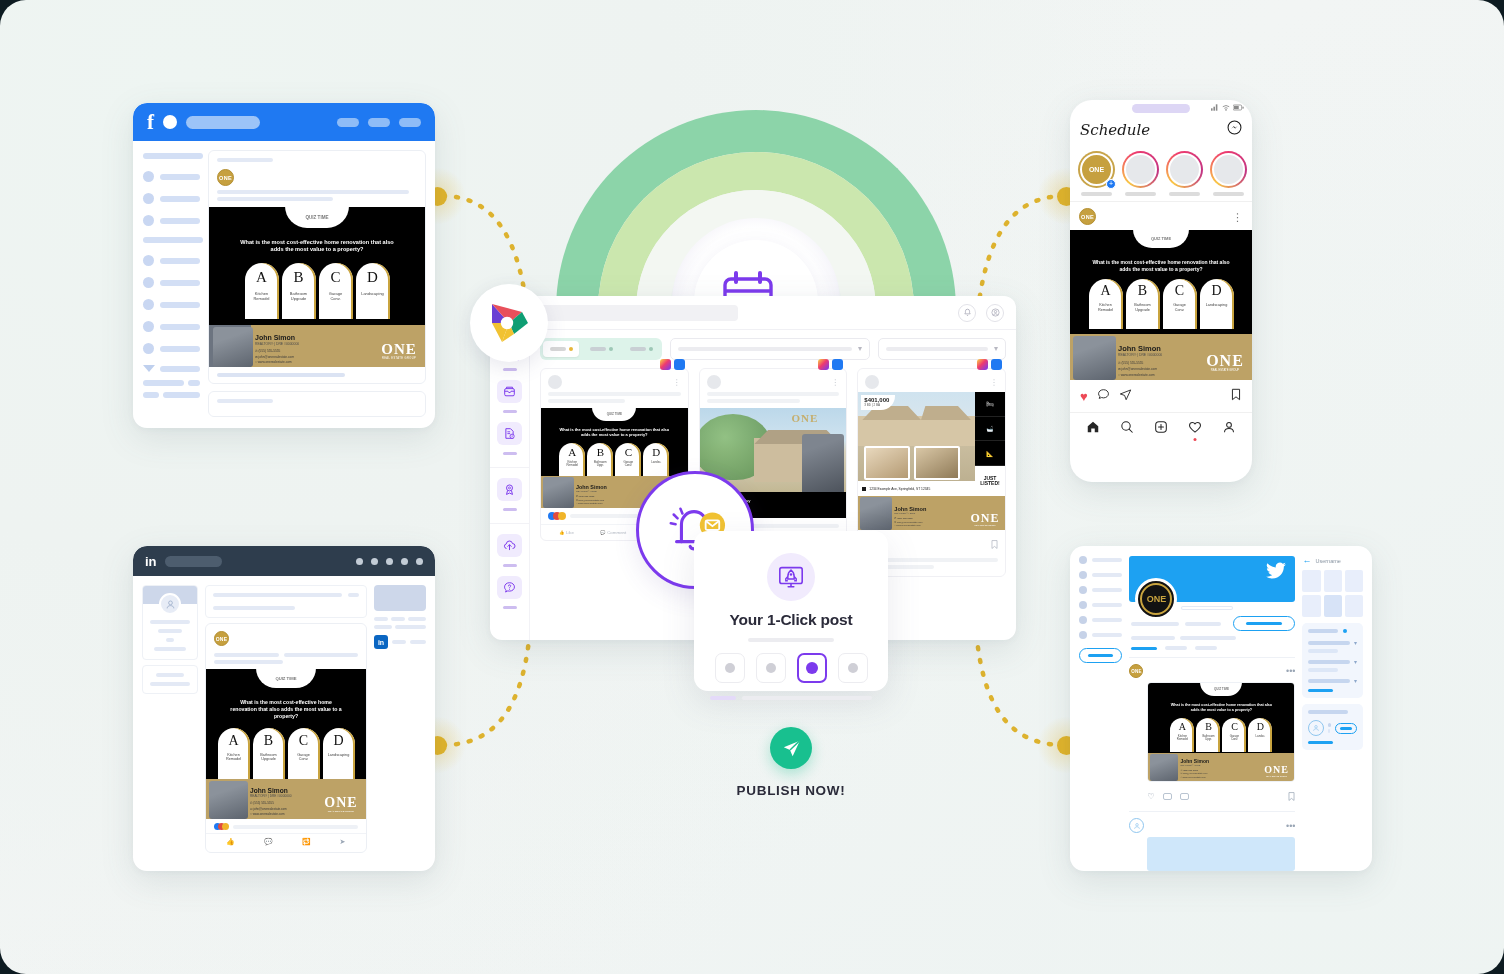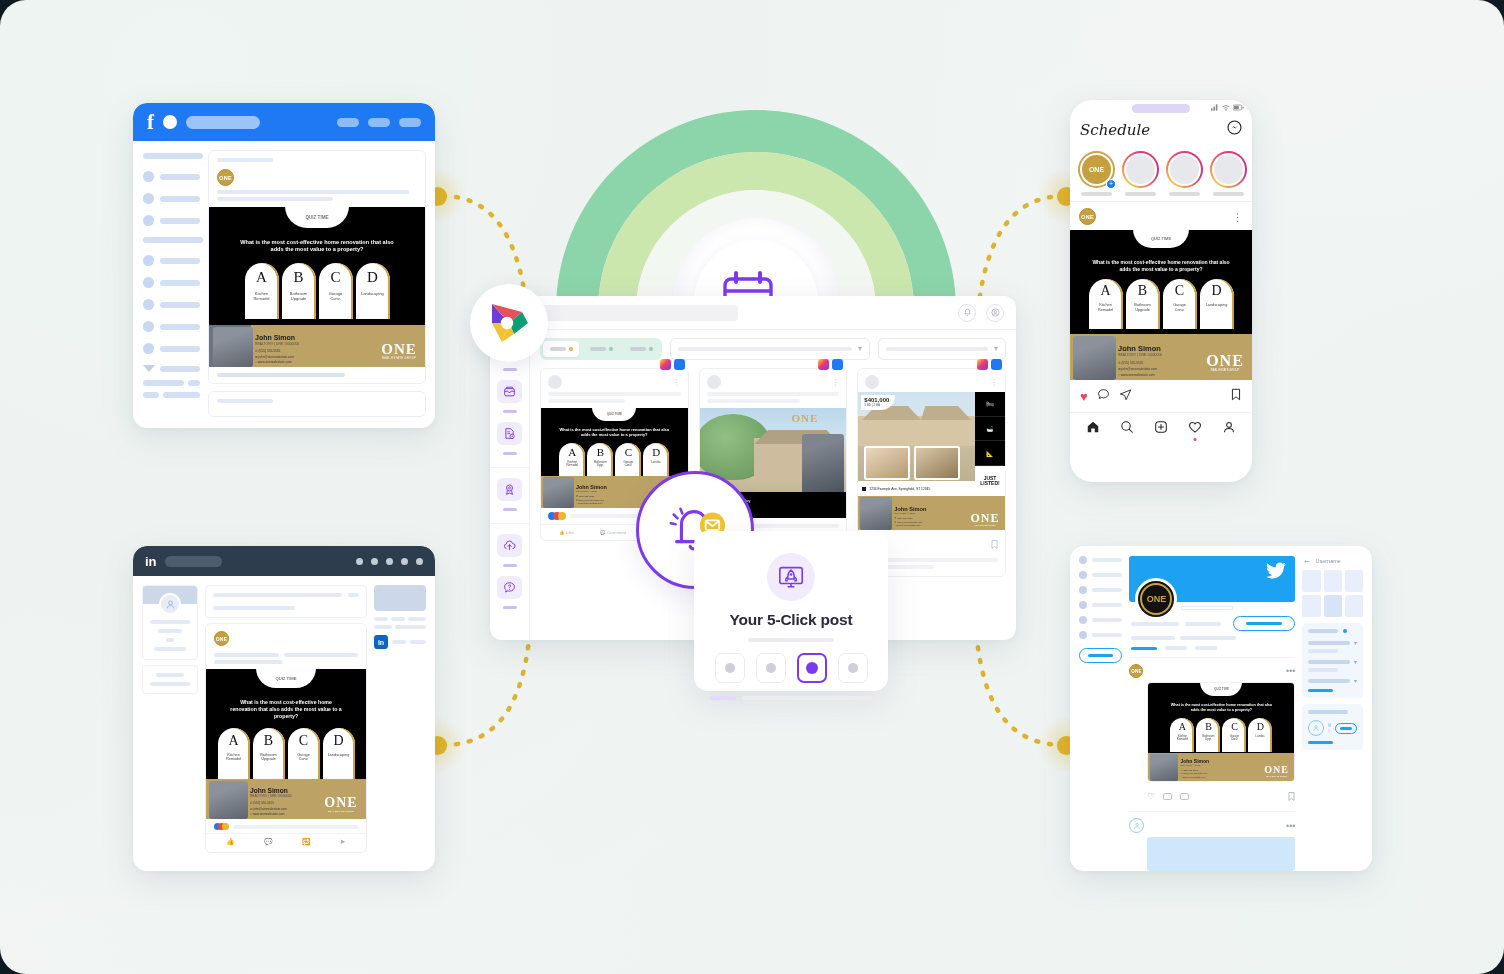--- a/index.html
+++ b/index.html
@@ -1106,21 +1106,21 @@
       <svg width="28" height="28" viewBox="0 0 30 30">
         <rect x="3" y="5" width="24" height="17" rx="2.2" fill="none" stroke="#7c3aed" stroke-width="1.7"></rect>
         <line x1="12" y1="25.5" x2="18" y2="25.5" stroke="#7c3aed" stroke-width="1.7" stroke-linecap="round"></line>
         <line x1="15" y1="22" x2="15" y2="25.5" stroke="#7c3aed" stroke-width="1.7"></line>
         <path d="M15 7.5c2.6 2 3.4 4.6 3.4 7v2.6h-6.8V14.5c0-2.4.8-5 3.4-7z" fill="none" stroke="#7c3aed" stroke-width="1.6"></path>
         <circle cx="15" cy="12.4" r="1.3" fill="#7c3aed"></circle>
         <path d="M11.6 14.4 L9.4 16.8 v2.2 h2.2" fill="none" stroke="#7c3aed" stroke-width="1.5"></path>
         <path d="M18.4 14.4 L20.6 16.8 v2.2 h-2.2" fill="none" stroke="#7c3aed" stroke-width="1.5"></path>
       </svg>
     </div>
-    <h3>Your 5-Click post</h3>
+    <h3>Your 1-Click post</h3>
     <div class="u"></div>
     <div class="radios">
       <span class="rbox">
           <i></i>
         </span>
       <span class="rbox">
           <i></i>
         </span>
       <span class="rbox sel2">
           <i></i>
@@ -1128,14 +1128,23 @@
       <span class="rbox">
           <i></i>
         </span>
     </div>
     <div class="btm">
         <span class="a"></span>
         <span class="b"></span>
       </div>
   </div>
 
+  <div id="publish">
+    <div class="circ">
+      <svg width="21" height="21" viewBox="0 0 24 24">
+          <path d="M21.5 3 L3.2 10.6 L10.3 13.6 L13.3 20.8 Z" fill="#fff"></path>
+          <path d="M21.5 3 L10.3 13.6" fill="none" stroke="#18c08f" stroke-width="1.6"></path>
+        </svg>
+    </div>
+    <div class="lbl">PUBLISH NOW!</div>
+  </div>
 
 </div>
 
 </body></html>

